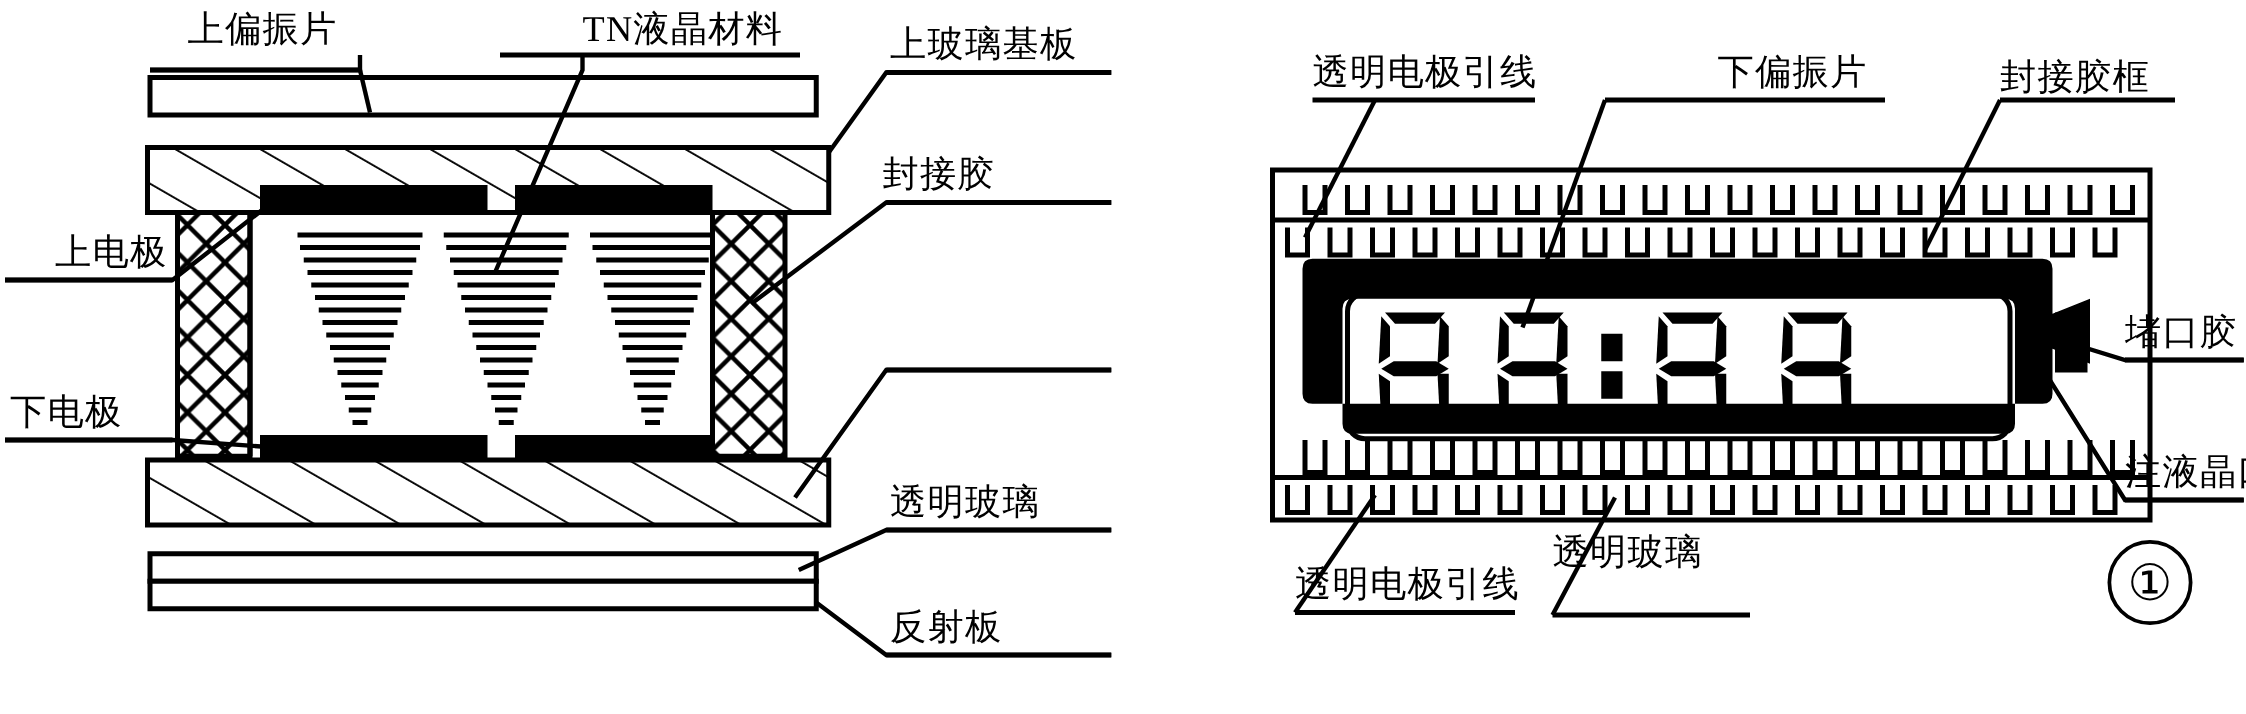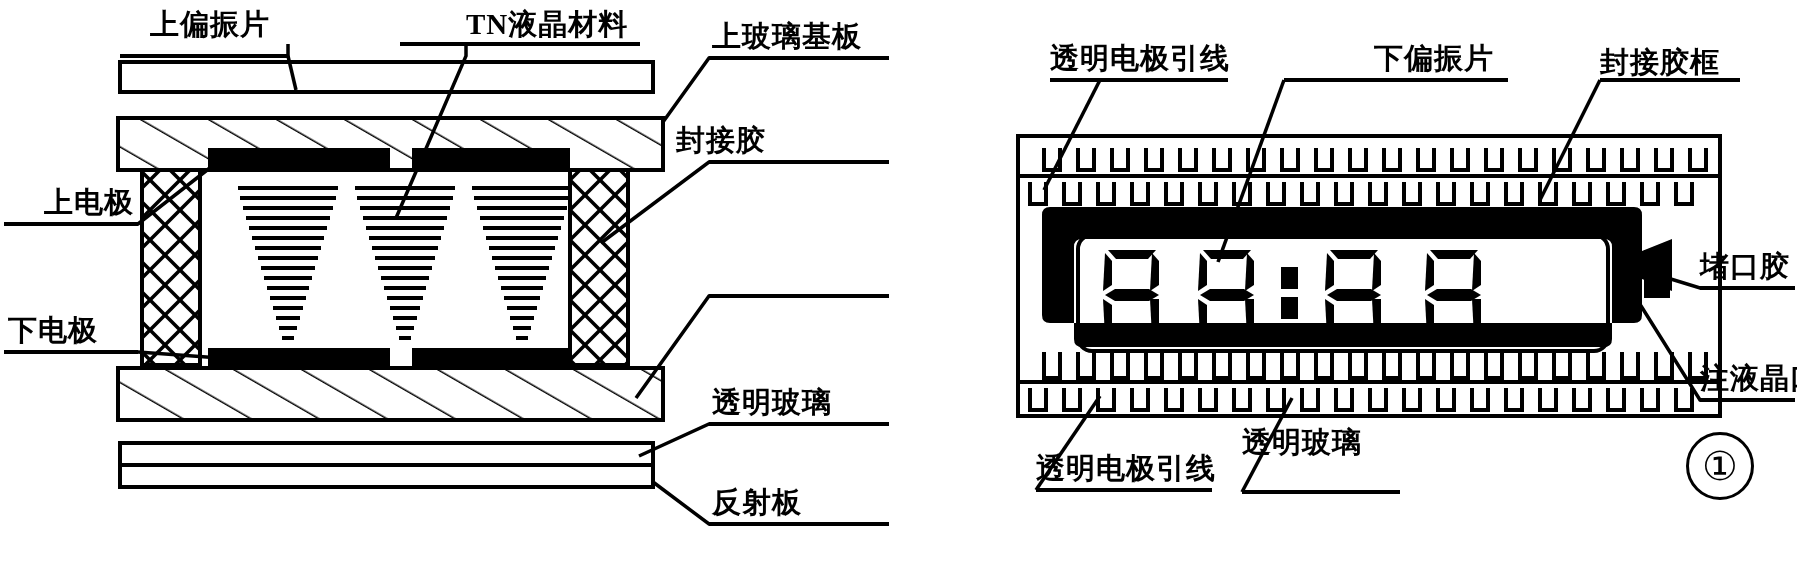--- a/index.html
+++ b/index.html
@@ -1,21 +1,21 @@
 <!DOCTYPE html>
 <html><head>
 <meta charset="utf-8">
 <style>
   html,body{margin:0;padding:0;background:#ffffff;}
   body{width:1797px;height:571px;position:relative;overflow:hidden;
        font-family:"Liberation Serif","DejaVu Serif",serif;color:#000;}
   .stage{position:absolute;left:0;top:0;width:1797px;height:571px;}
   svg.layer{position:absolute;left:0;top:0;width:1797px;height:571px;}
   .lbl{position:absolute;white-space:nowrap;font-family:"Liberation Serif","DejaVu Serif",serif;
-       font-weight:700;font-size:29px;letter-spacing:1px;line-height:1;color:#000;}
+       font-weight:400;font-size:29px;letter-spacing:1px;line-height:1;color:#000;}
   .circnum{position:absolute;font-family:"Liberation Serif","DejaVu Serif",serif;
            font-size:40px;font-weight:400;width:62px;height:62px;border:3px solid #000;
            border-radius:50%;display:flex;align-items:center;justify-content:center;}
 </style>
 </head>
 <body>
 
 <div class="stage">
 
   <svg class="layer" viewBox="0 0 1797 571">
@@ -366,21 +366,21 @@
       </g>
     </g>
   </svg>
 
   <div class="lbl" style="left:150px;top:10px;">上偏振片</div>
 
   <div class="lbl" style="left:466px;top:10px;">TN液晶材料</div>
 
   <div class="lbl" style="left:712px;top:22px;">上玻璃基板</div>
 
-  <div class="lbl" style="left:676px;top:126px;">封接胶</div>
+  <div class="lbl" style="left:706px;top:126px;">封接胶</div>
 
   <div class="lbl" style="left:8px;top:188px;margin-left:36px;">上电极</div>
 
   <div class="lbl" style="left:8px;top:316px;">下电极</div>
 
 
   <div class="lbl" style="left:712px;top:388px;">透明玻璃</div>
 
   <div class="lbl" style="left:712px;top:488px;">反射板</div>
 

